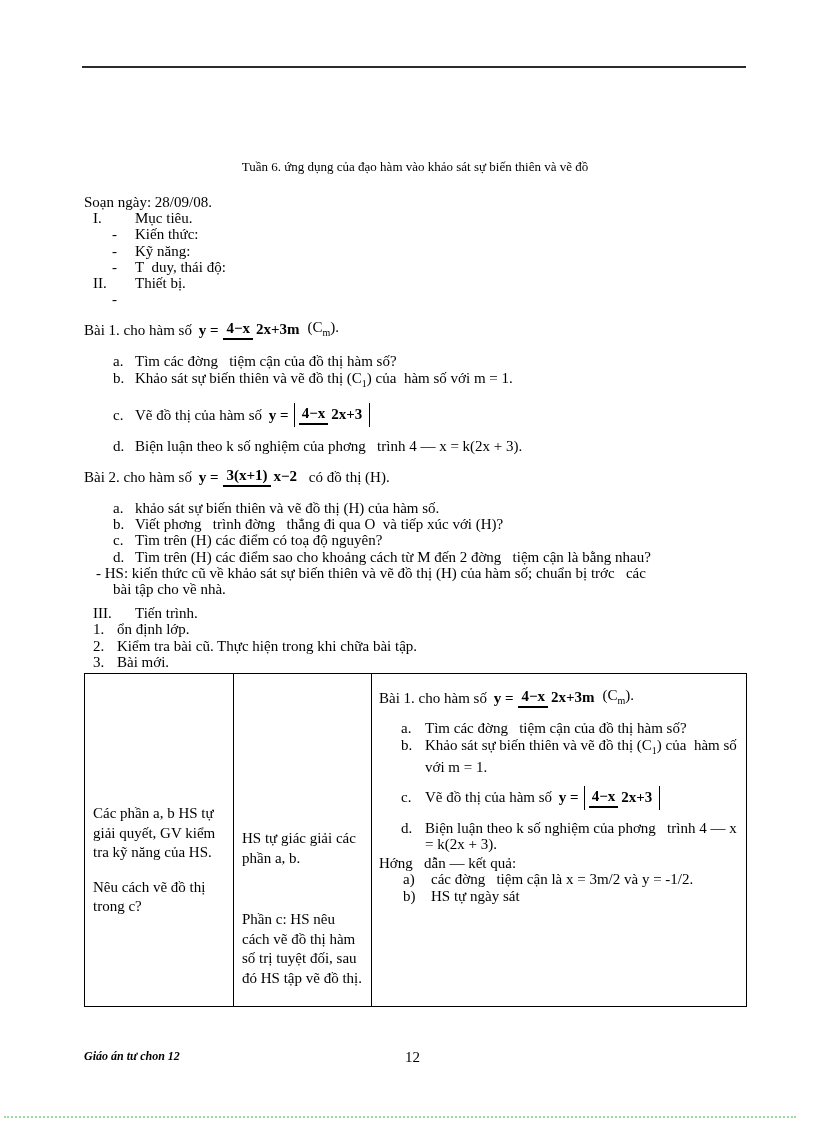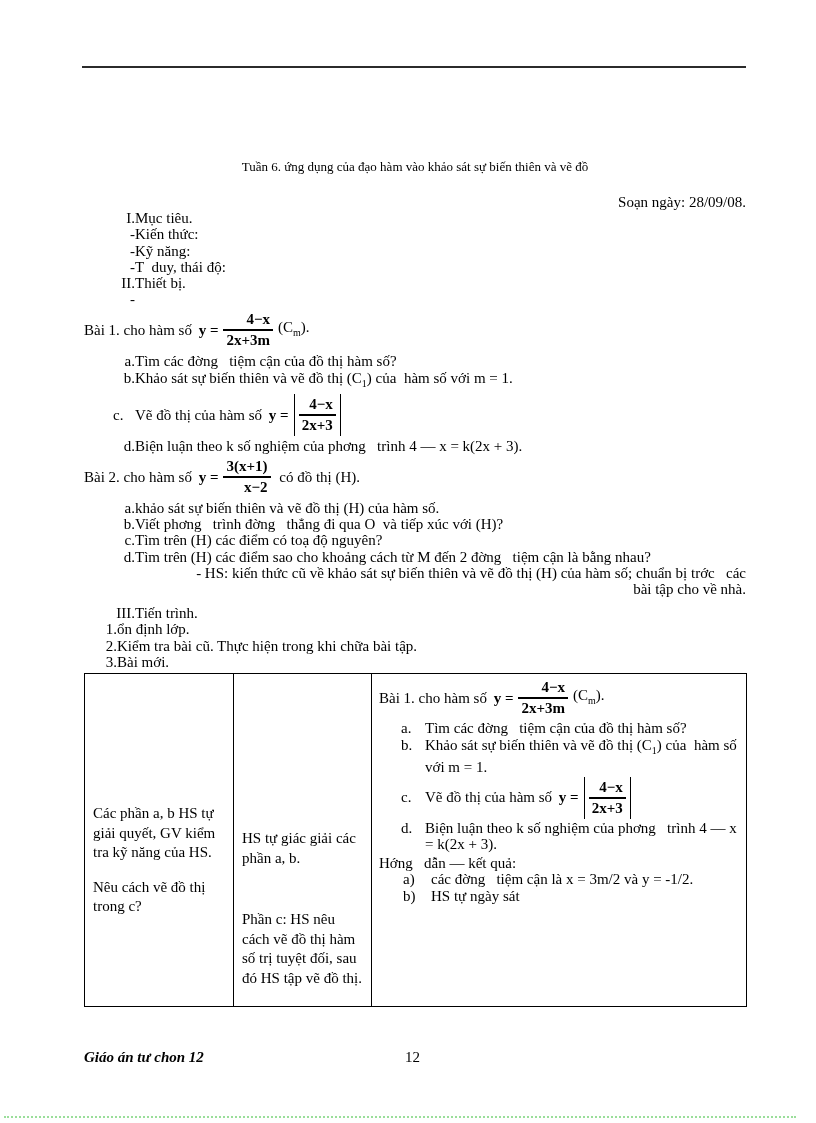--- a/index.html
+++ b/index.html
@@ -5,33 +5,33 @@
   * { margin:0; padding:0; box-sizing:border-box; }
   html,body { background:#ffffff; }
   .page {
     position:relative; width:816px; height:1123px; background:#ffffff;
     font-family:"Liberation Serif","DejaVu Serif",serif; color:#000; overflow:hidden;
   }
   .top-rule { position:absolute; left:82px; top:66px; width:664px; border-top:2.5px solid #2b2b2b; }
   .content { position:absolute; left:84px; top:156px; width:662px; font-size:15px; line-height:16.2px; }
   .title { text-align:center; font-weight:normal; font-size:13px; line-height:22px; margin-bottom:16px; }
   .t, .lbl { white-space:pre-wrap; }
-  .line { min-height:16.2px;text-align:right; }
+  .line { min-height:16.2px; }
   .li { display:flex; align-items:baseline; }
   .li .lbl { flex:none; }
   .roman { padding-left:9px; }  .roman .lbl { width:42px; }
   .dash  { padding-left:28px; } .dash .lbl { width:23px; }
   .abc   { padding-left:29px; } .abc .lbl { width:22px; }
   .step  { padding-left:9px; }  .step .lbl { width:24px; }
   .hsnote1 { padding-left:12px; }
   .hsnote2 { padding-left:29px; }
   .b { font-weight:bold; }
   .eqline { display:flex; align-items:center; height:46px; }
   .eqline .ylead { margin:0 5px 0 3px; }
-  .frac { display:inline-flex; flex-direction:column; text-align:right; font-weight:bold; }
+  .frac { display:inline-flex; text-align:left; font-weight:bold; }
   .frac .num { display:block; border-bottom:2px solid #000; padding:0 3px 1px 3px; line-height:17px; }
   .frac .den { display:block; padding:1px 3px 0 3px; line-height:17px; }
   .abs { display:inline-flex; align-items:center; border-left:1.8px solid #000; border-right:1.8px solid #000; padding:2px 4px; }
   .paren { margin-left:5px; }
   sub { font-size:10px; }
   .heading-gap { margin-top:8px; }
   table.plan { border-collapse:collapse; table-layout:fixed; width:662px; margin-top:3px; }
   table.plan th, table.plan td { border:1.6px solid #000; vertical-align:top; font-weight:normal; }
   table.plan th { height:21px; text-align:center; line-height:19px; }
   table.plan td { height:333px; }
@@ -39,21 +39,21 @@
   .cell-inner { padding:0 5px 0 8px; line-height:19.5px; }
   .gv-p1 { margin-top:130px; }
   .gv-p2 { margin-top:15px; }
   .hs-p1 { margin-top:155px; }
   .hs-p2 { margin-top:42px; }
   .board { padding:2px 6px 0 7px; line-height:16.5px; }
   .board .li { padding-left:22px; } .board .li .lbl { width:24px; }
   .board .eqline { height:44px; }
   .board .g { padding-left:24px; } .board .g .lbl { width:28px; }
   .board .guide { margin-top:2px; }
-  .footer-left { position:absolute; left:84px; top:1049px; font-weight:bold; font-style:italic; font-size:15px; }
+  .footer-left { position:absolute; left:84px; top:1049px; font-weight:bold; font-style:italic; font-size:12px; }
   .footer-page { position:absolute; left:405px; top:1049px; font-size:15px; }
   .page-break { position:absolute; left:4px; top:1116px; width:792px; border-top:2px dotted #9ade9a; }
 </style>
 </head>
 <body>
 
 <div class="page">
   <div class="top-rule"></div>
 
   <div class="content">

